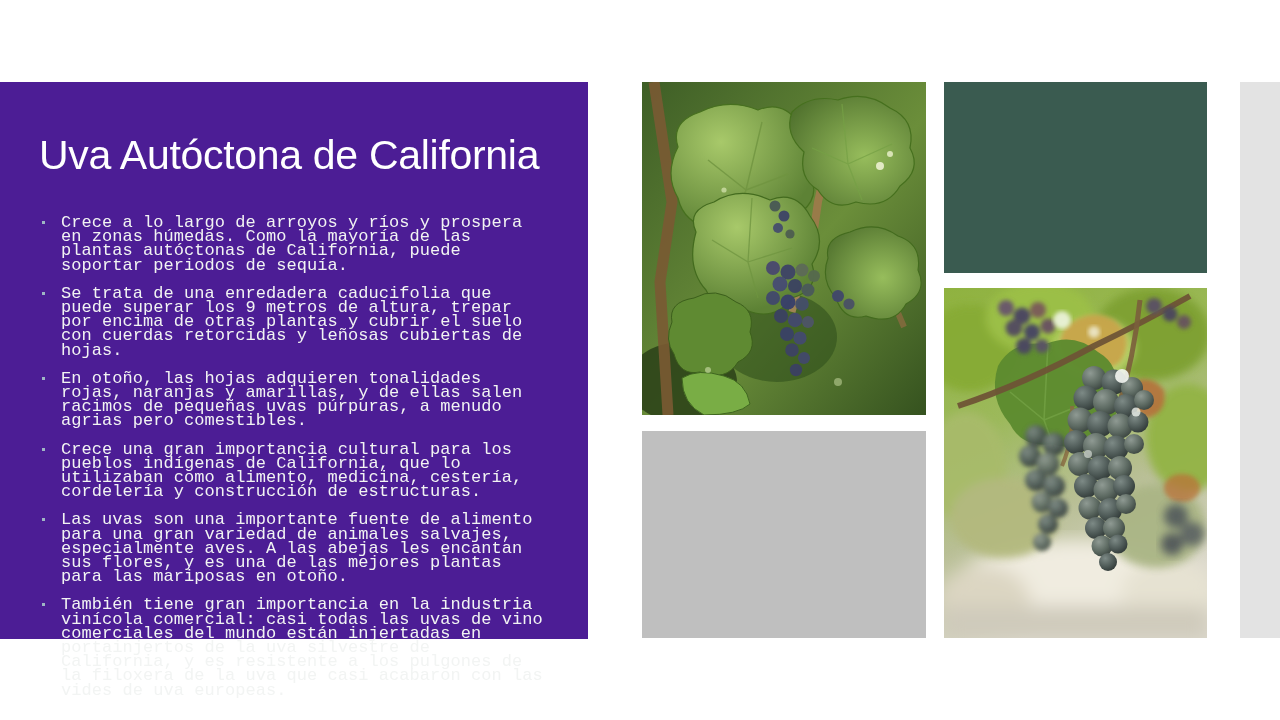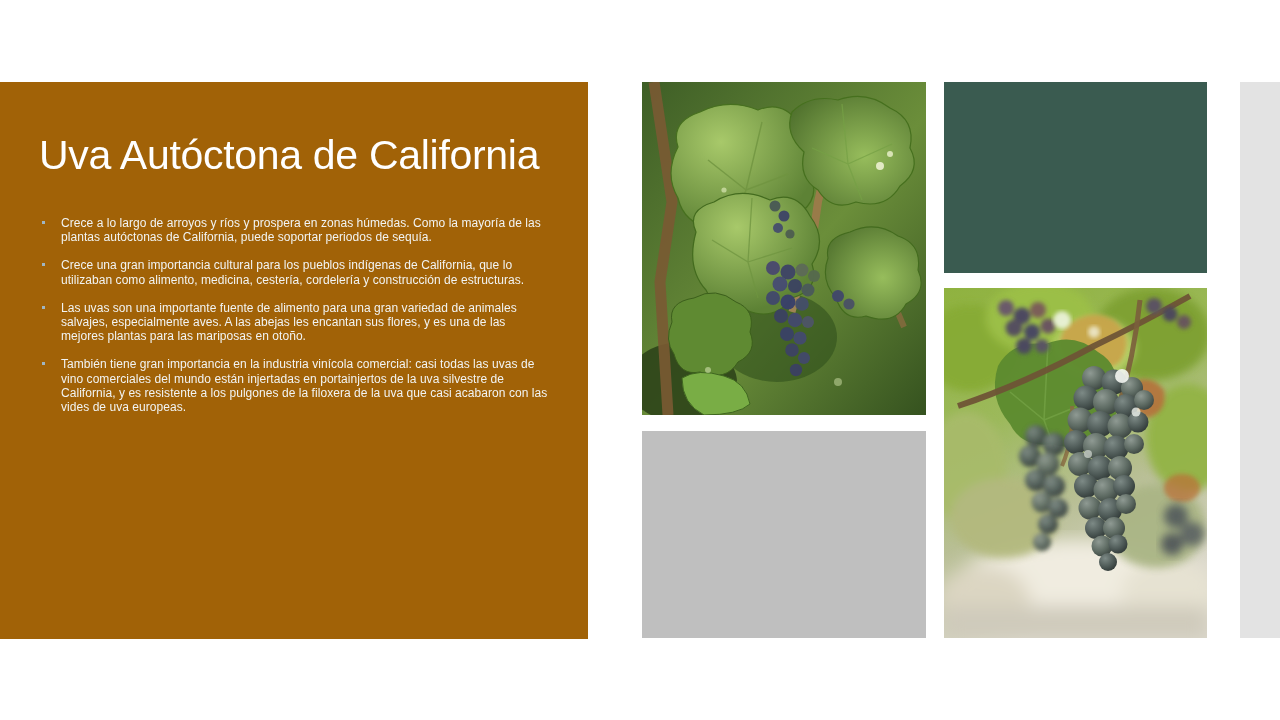--- a/index.html
+++ b/index.html
@@ -24,21 +24,21 @@
     background: #ffffff;
   }
 
   
   .text-panel {
     position: absolute;
     left: 0px;
     top: 82px;
     width: 588px;
     height: 557px;
-    background: #a16207;
+    background: #4c1d95;
     box-sizing: border-box;
   }
   .slide-title {
     position: absolute;
     left: 39px;
     top: 52px;
     width: 520px;
     color: #ffffff;
     font-size: 41px;
     font-weight: 300;
@@ -51,23 +51,23 @@
     position: absolute;
     left: 39px;
     top: 134px;
     width: 512px;
   }
   .bullet-item {
     position: relative;
     padding-left: 22px;
     margin-bottom: 14px;
     color: #f2f4f3;
-    font-size: 12px;
+    font-size: 17px;
     line-height: 14.2px;
-    font-family: Liberation Sans, sans-serif;
+    font-family: Liberation Mono, monospace;
     letter-spacing: 0.05px;
   }
   .bullet-item:last-child { margin-bottom: 0; }
   .bullet-marker {
     position: absolute;
     left: 3px;
     top: 5px;
     width: 3px;
     height: 3px;
     background: #9fb6c4;
@@ -127,21 +127,29 @@
 
     <div class="slide-title">Uva Autóctona de California</div>
 
     <div class="bullet-list">
 
       <div class="bullet-item">
         <span class="bullet-marker"></span>
         <span>Crece a lo largo de arroyos y ríos y prospera en zonas húmedas. Como la mayoría de las plantas autóctonas de California, puede soportar periodos de sequía.</span>
       </div>
 
-
+      <div class="bullet-item">
+        <span class="bullet-marker"></span>
+        <span>Se trata de una enredadera caducifolia que puede superar los 9 metros de altura, trepar por encima de otras plantas y cubrir el suelo con cuerdas retorcidas y leñosas cubiertas de hojas.</span>
+      </div>
+
+      <div class="bullet-item">
+        <span class="bullet-marker"></span>
+        <span>En otoño, las hojas adquieren tonalidades rojas, naranjas y amarillas, y de ellas salen racimos de pequeñas uvas púrpuras, a menudo agrias pero comestibles.</span>
+      </div>
 
       <div class="bullet-item">
         <span class="bullet-marker"></span>
         <span>Crece una gran importancia cultural para los pueblos indígenas de California, que lo utilizaban como alimento, medicina, cestería, cordelería y construcción de estructuras.</span>
       </div>
 
       <div class="bullet-item">
         <span class="bullet-marker"></span>
         <span>Las uvas son una importante fuente de alimento para una gran variedad de animales salvajes, especialmente aves. A las abejas les encantan sus flores, y es una de las mejores plantas para las mariposas en otoño.</span>
       </div>

